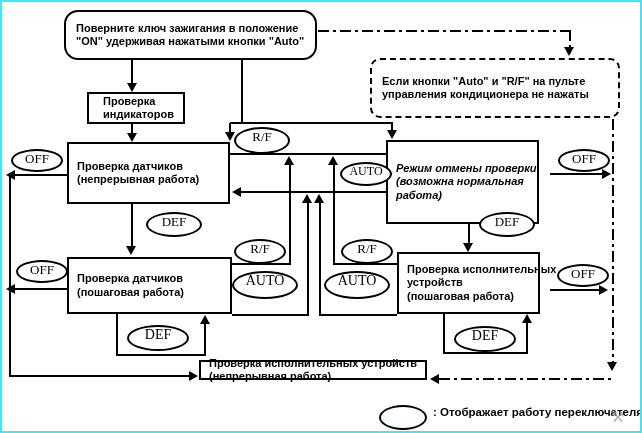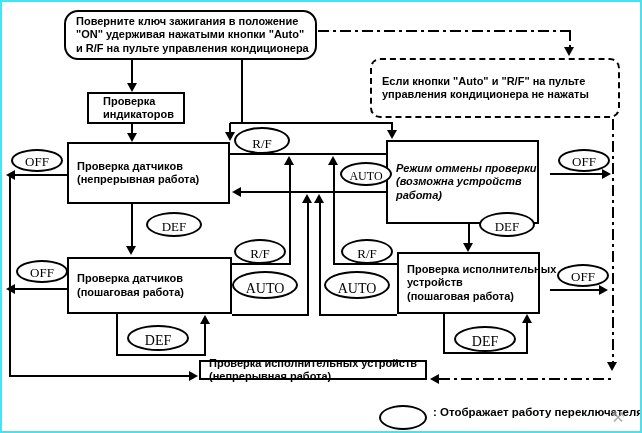--- a/index.html
+++ b/index.html
@@ -11,21 +11,21 @@
   .box{
     position:absolute;background:#fff;border:2px solid #000;box-sizing:border-box;
     font-weight:bold;font-size:11px;line-height:1.22;z-index:3;
     display:flex;flex-direction:column;justify-content:center;padding:2px 4px 2px 8px;
   }
   .box .ln{white-space:nowrap;}
   .rounded{border-radius:14px;padding-left:10px;}
   .dashdot-border{border:2px dashed #000;border-radius:10px;padding-left:10px;}
   .oval{
     position:absolute;background:#fff;border:2px solid #000;border-radius:50%;
-    box-sizing:border-box;display:flex;align-items:flex-end;justify-content:center;
+    box-sizing:border-box;display:flex;align-items:flex-start;justify-content:center;
     font-family:"Liberation Serif",serif;font-size:13px;z-index:4;
   }
   .line{position:absolute;background:#000;z-index:1;}
   .h{height:2px;}
   .v{width:2px;}
   .dd-h{position:absolute;height:2px;z-index:1;
     background:repeating-linear-gradient(90deg,#000 0 11px,transparent 11px 15px,#000 15px 18px,transparent 18px 22px);}
   .dd-v{position:absolute;width:2px;z-index:1;
     background:repeating-linear-gradient(180deg,#000 0 11px,transparent 11px 15px,#000 15px 18px,transparent 18px 22px);}
   .arr{position:absolute;width:0;height:0;z-index:2;}
@@ -113,41 +113,40 @@
   <div class="arr a-down" style="left:562px;top:45px;"></div>
 
   <div class="dd-v" style="left:610px;top:117px;height:243px;"></div>
   <div class="arr a-down" style="left:605px;top:360px;"></div>
   <div class="dd-h" style="left:437px;top:376px;width:173px;"></div>
   <div class="arr a-left" style="left:428px;top:372px;"></div>
 
   <div class="box rounded" style="left:62px;top:8px;width:253px;height:50px;">
     <div class="ln">Поверните ключ зажигания в положение</div>
     <div class="ln">"ON" удерживая нажатыми кнопки "Auto"</div>
-    <div class="ln">и R/F на пульте управления кондиционера</div>
   </div>
 
   <div class="box dashdot-border" style="left:368px;top:56px;width:250px;height:60px;">
     <div class="ln">Если кнопки "Auto" и "R/F" на пульте</div>
     <div class="ln">управления кондиционера не нажаты</div>
   </div>
 
   <div class="box" style="left:85px;top:90px;width:98px;height:32px;padding-left:14px;">
     <div class="ln">Проверка</div>
     <div class="ln">индикаторов</div>
   </div>
 
   <div class="box" style="left:65px;top:140px;width:163px;height:62px;">
     <div class="ln">Проверка датчиков</div>
     <div class="ln">(непрерывная работа)</div>
   </div>
 
   <div class="box" style="left:384px;top:138px;width:153px;height:84px;font-style:italic;">
     <div class="ln">Режим отмены проверки</div>
-    <div class="ln">(возможна устройств</div>
+    <div class="ln">(возможна нормальная</div>
     <div class="ln">работа)</div>
   </div>
 
   <div class="box" style="left:65px;top:255px;width:165px;height:57px;">
     <div class="ln">Проверка датчиков</div>
     <div class="ln">(пошаговая работа)</div>
   </div>
 
   <div class="box" style="left:395px;top:250px;width:143px;height:62px;">
     <div class="ln">Проверка исполнительных</div>

